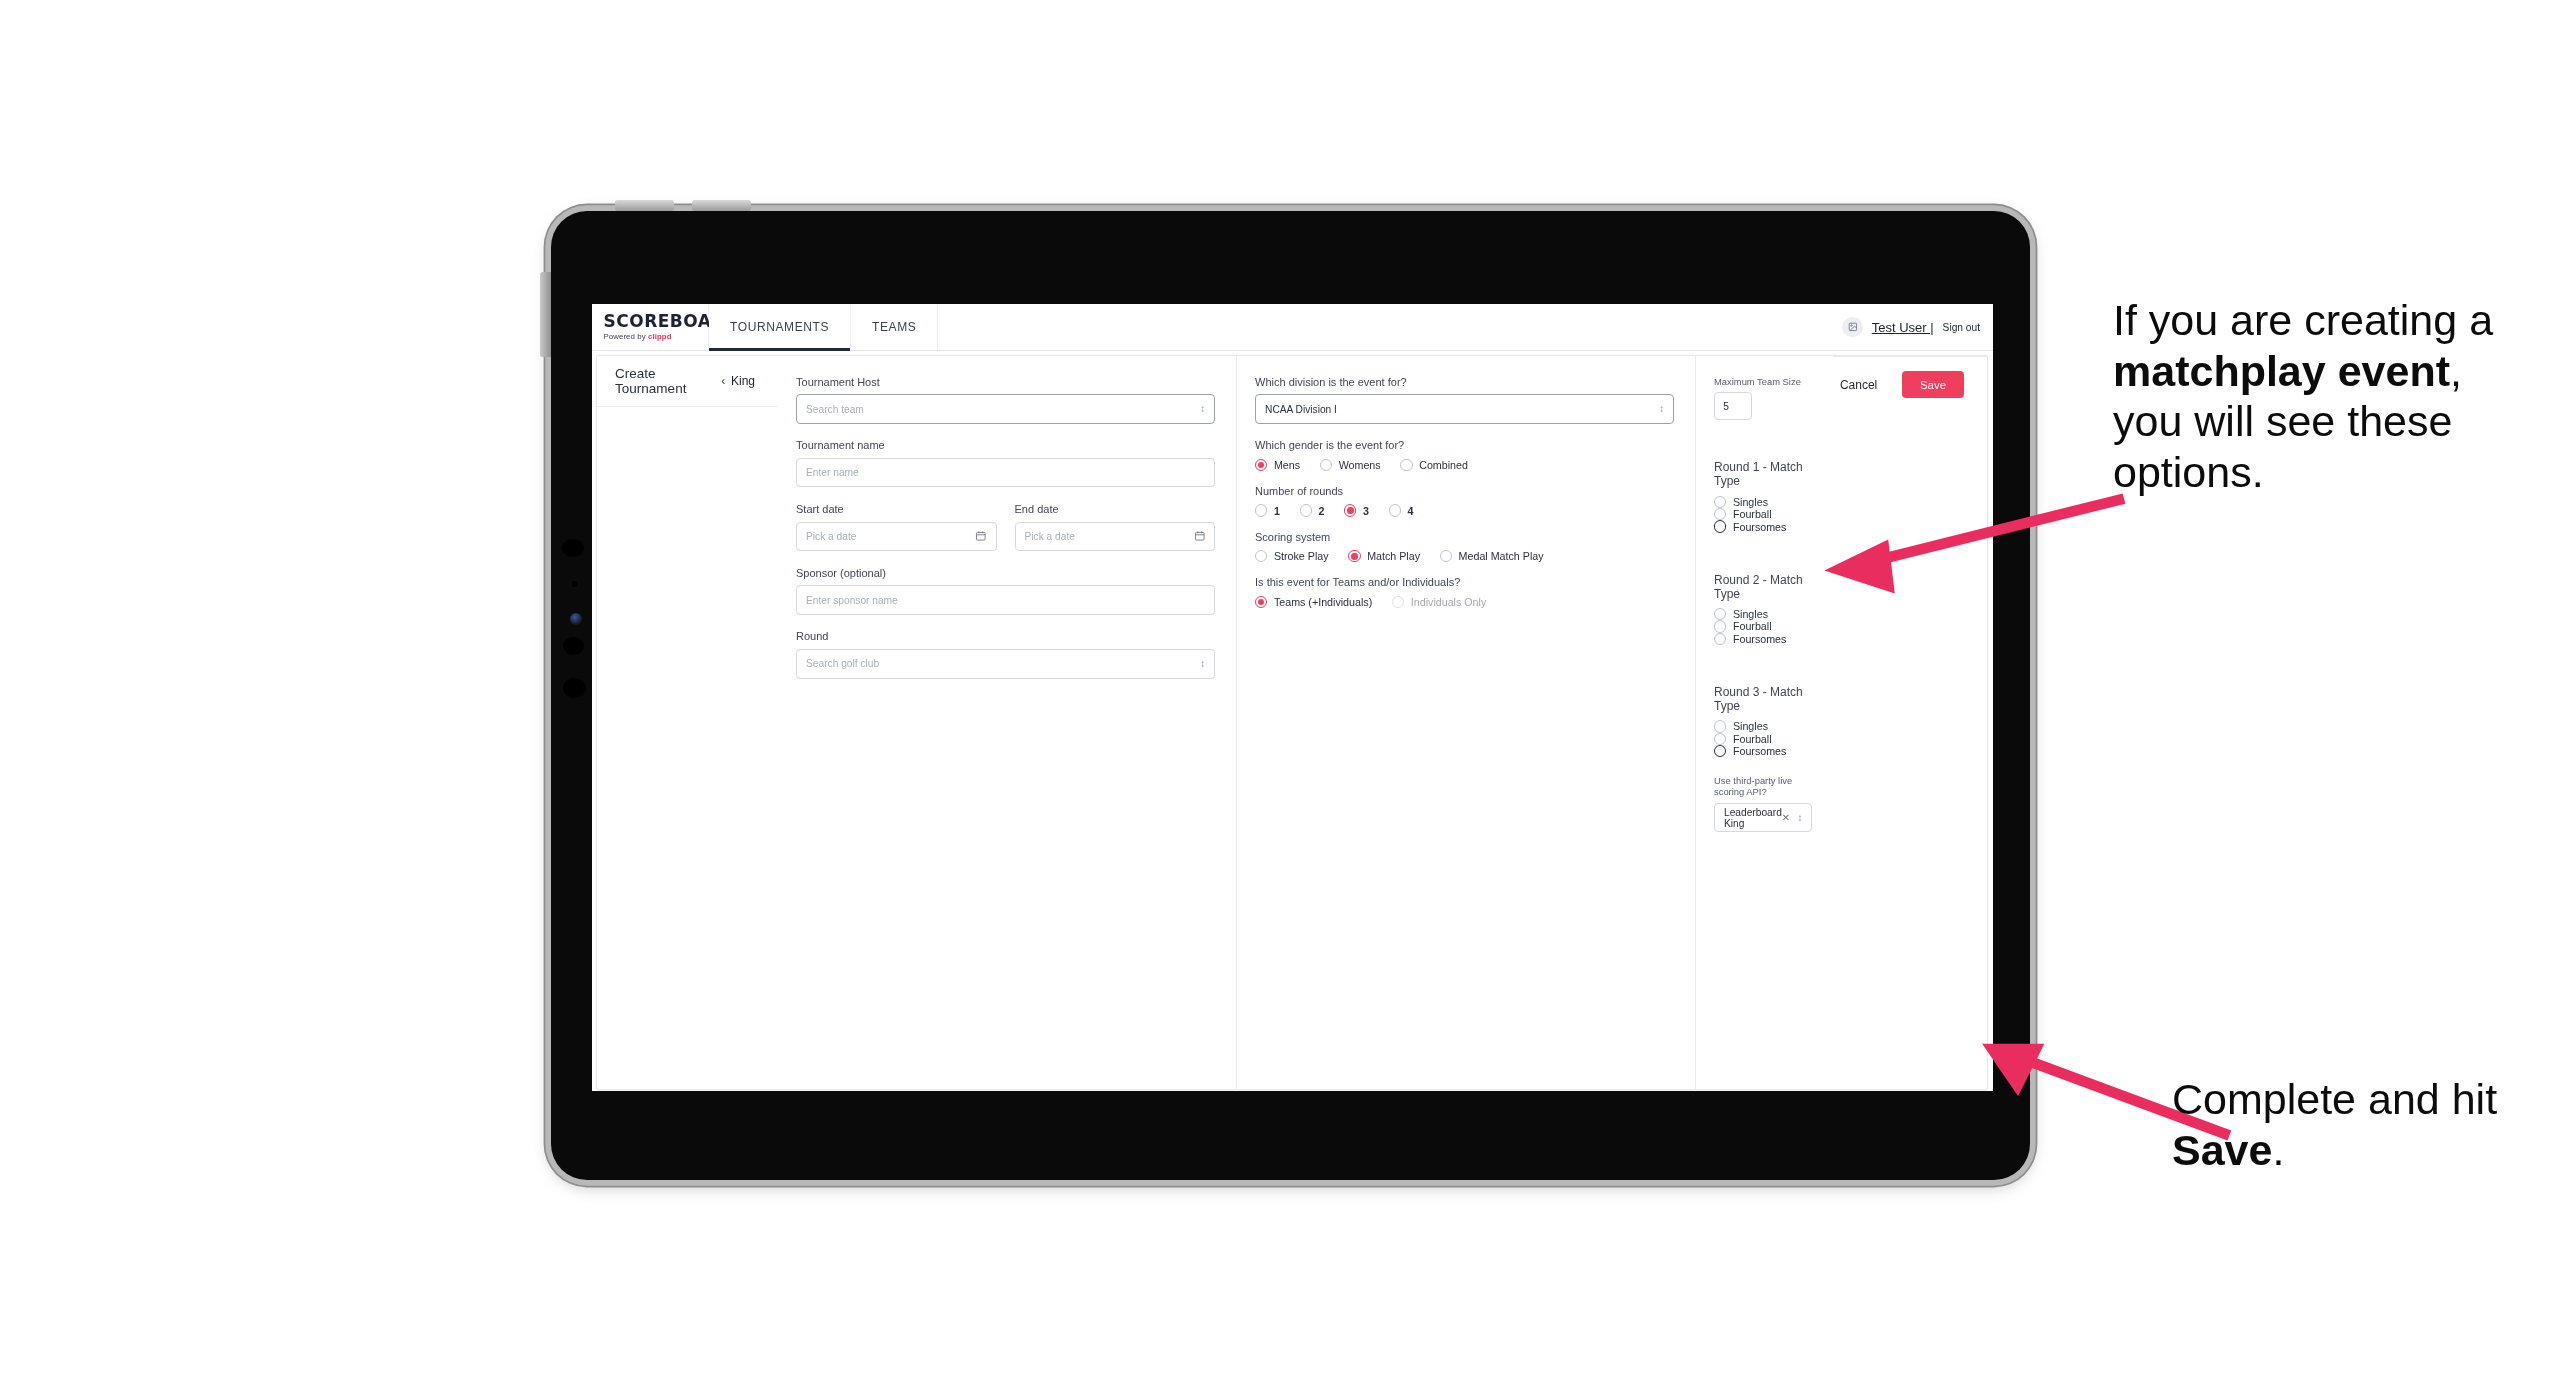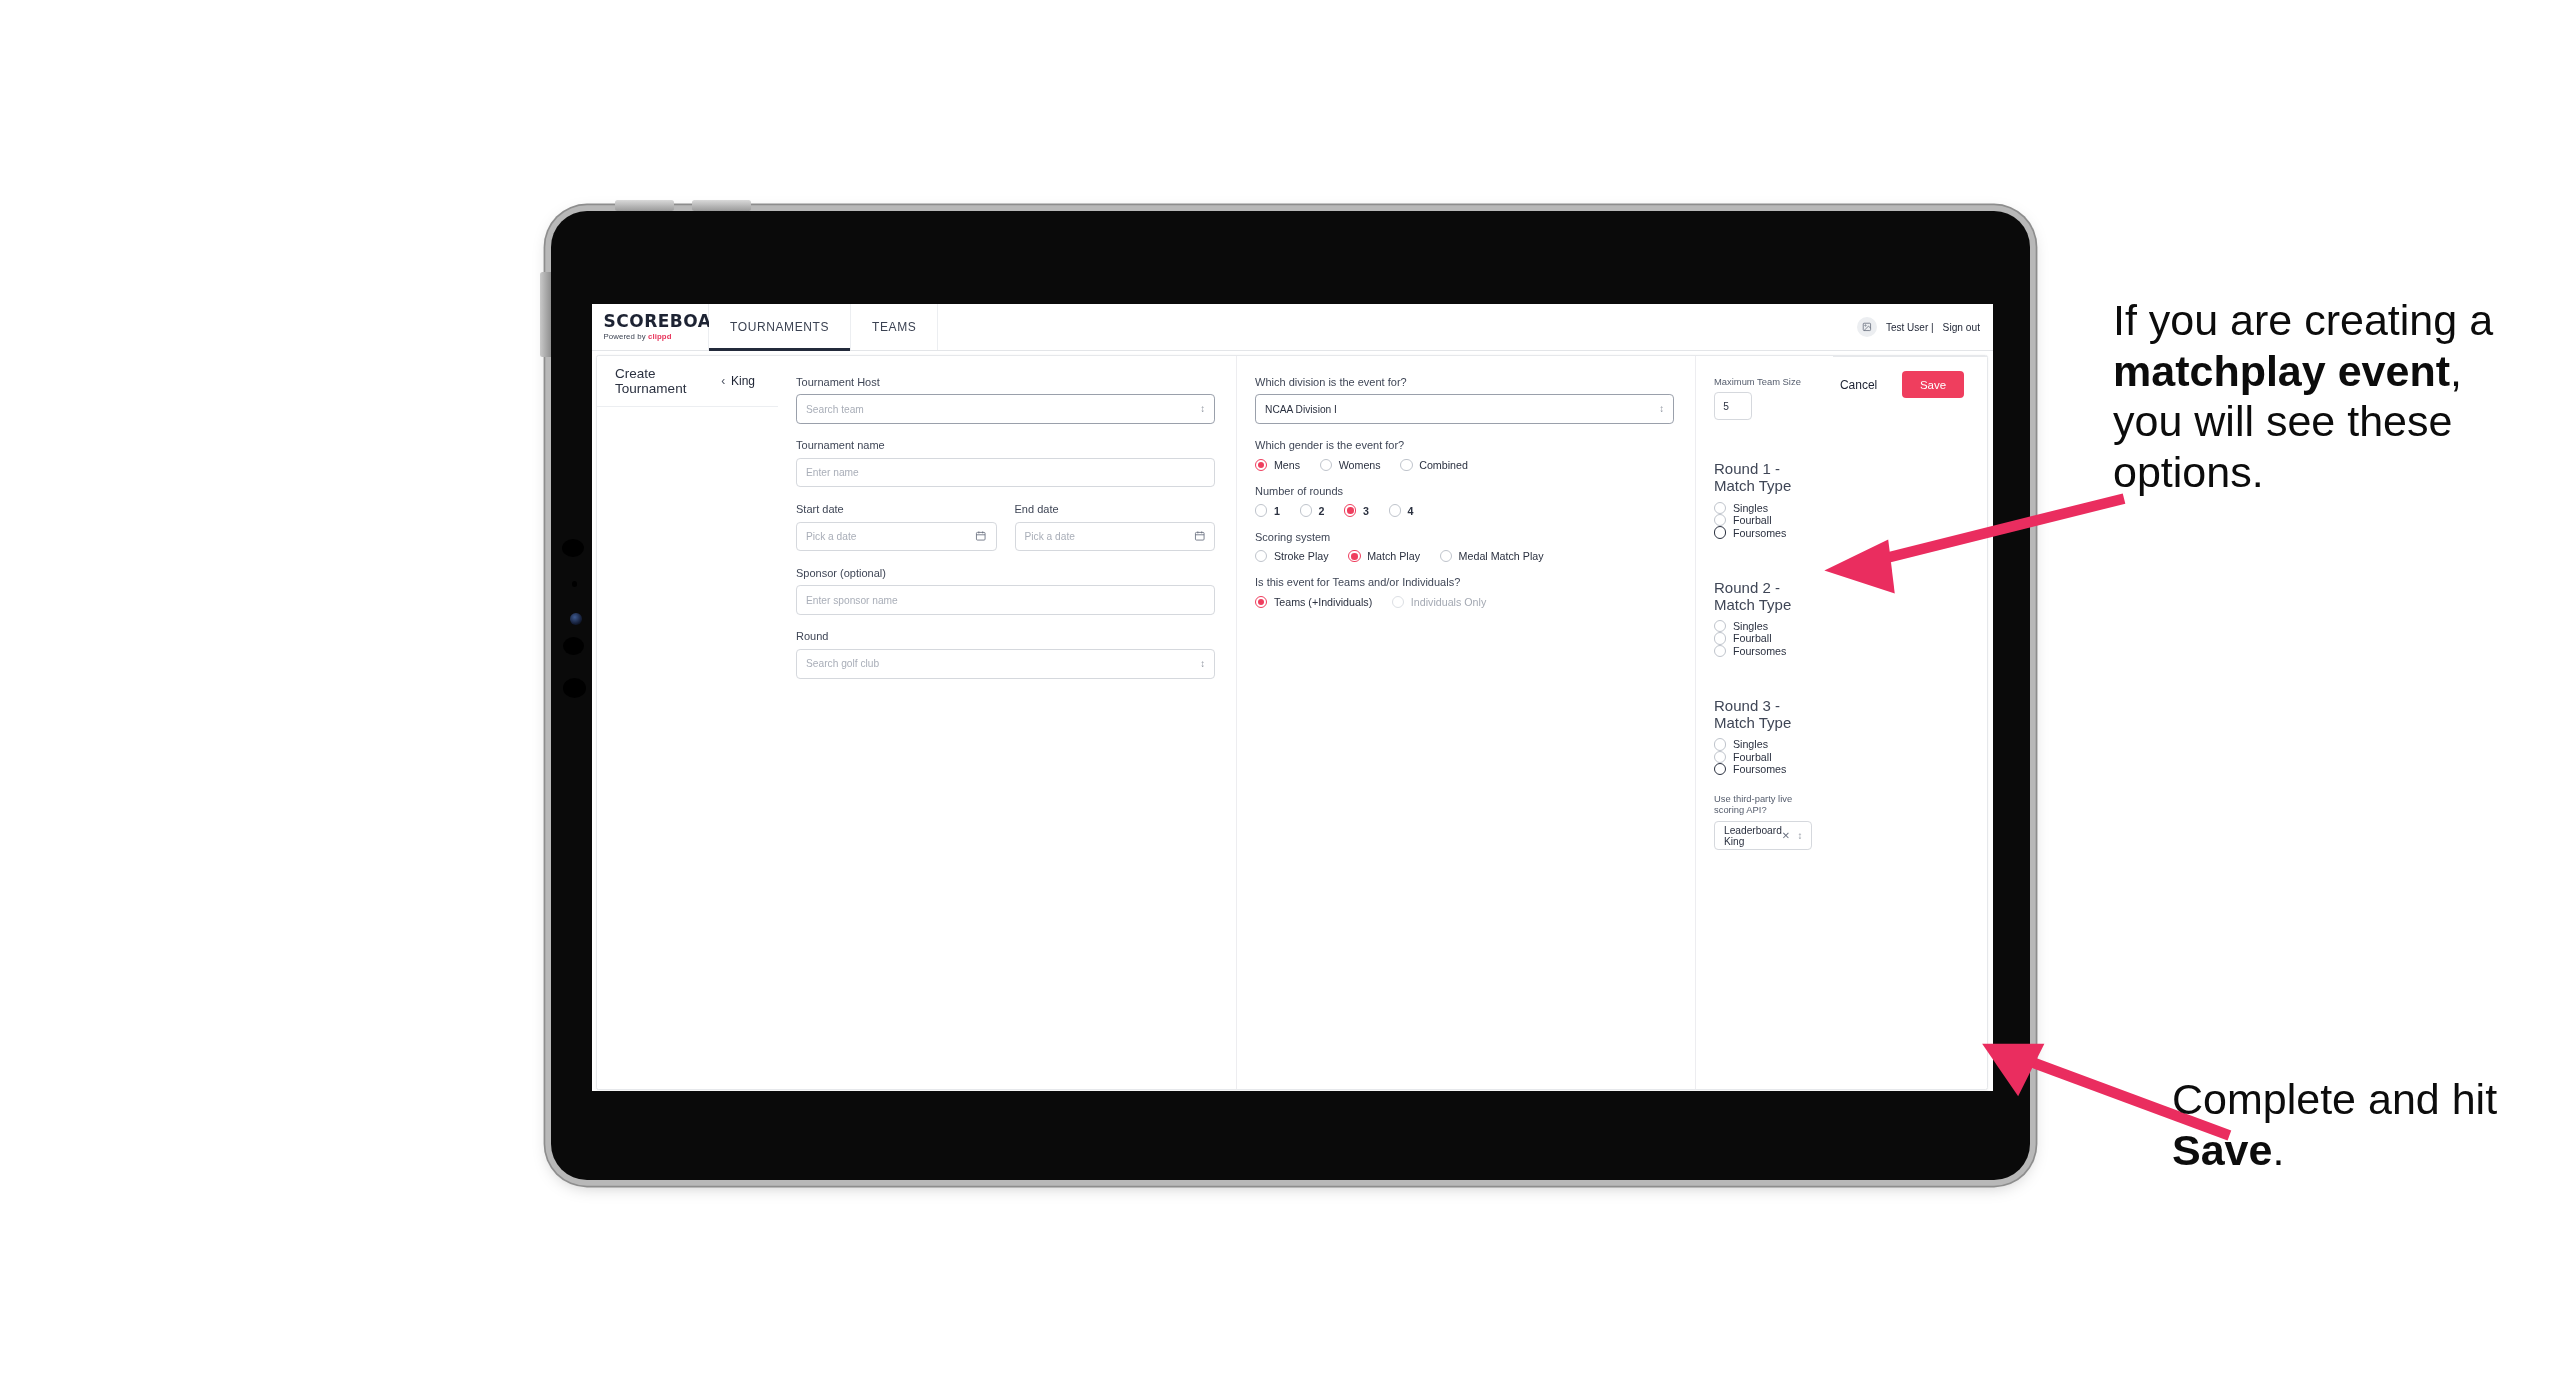--- a/index.html
+++ b/index.html
@@ -79,21 +79,21 @@
     content:""; position:absolute; left:0; right:0; bottom:-0.8px;
     height: 2.5px; background: #232a3b;
   }
 
   .appbar-spacer { flex: 1; }
   .appbar-right { display: flex; align-items: center; gap: 9px; padding-right: 13px; }
   .avatar {
     width: 20.5px; height: 20.5px; border-radius: 50%;
     background: #eceef1; display:flex; align-items:center; justify-content:center;
   }
-  .user-text { font-size: 10px; color: #1d2333; }
+  .user-text { font-size: 13px; color: #1d2333; text-decoration: underline; }
   .signout { font-size: 10.2px; color: #1d2333; cursor: pointer; }
 
   
   .card {
     position: absolute; left: 4.1px; top: 51px;
     width: 1392px; height: 735px;
     background: #fff;
     border: 0.8px solid #e6e8eb;
     border-radius: 2.5px;
     box-shadow: 0 0.8px 2.5px rgba(0,0,0,.05);
@@ -181,21 +181,21 @@
   .radio.checked::after {
     content:""; width: 6.6px; height: 6.6px; border-radius: 50%; background: #ef3e5e;
   }
   .radio.dark { border-color: #2b3140; border-width: 1.5px; }
   .radio-label { font-size: 10.7px; color: #2b3140; }
   .radio-label.muted { color: #a4a9b3; }
   .radio-label.bold { font-weight: 700; font-size: 10.7px; }
 
   .group { margin-bottom: 14px; }
   .group-label { font-size: 11px; color: #3f4656; margin-bottom: 7.4px; display:block; }
-  .group-label-sm { font-size: 15px; color: #3f4656; margin-bottom: 7.4px; display:block;margin-top:40px; }
+  .group-label-sm { font-size: 12px; color: #3f4656; margin-bottom: 7.4px; display:block;margin-top:40px; }
 
   
   .anno {
     position: absolute;
     font-family: "Liberation Sans", sans-serif;
     color: #0c0c0c;
     line-height: 1.18;
   }
   .anno-1 { left: 2113px; top: 295px; width: 385px; font-size: 43px; }
   .anno-2 { left: 2172px; top: 1074px; width: 377px; font-size: 43px; }

